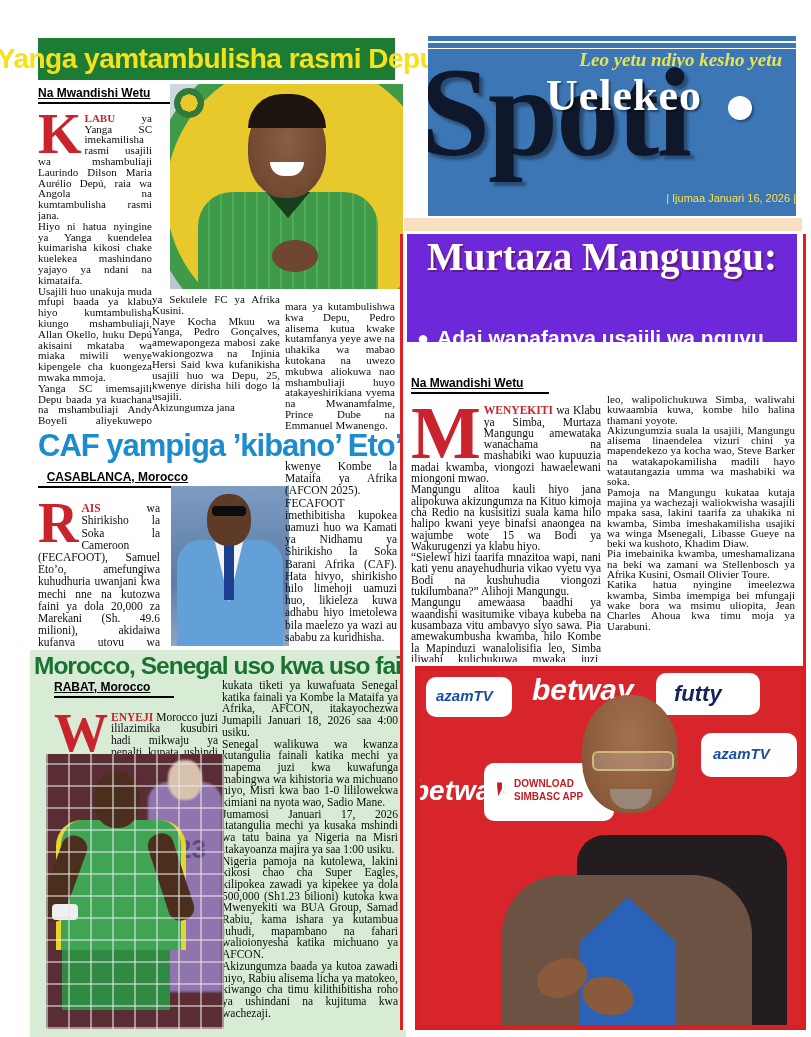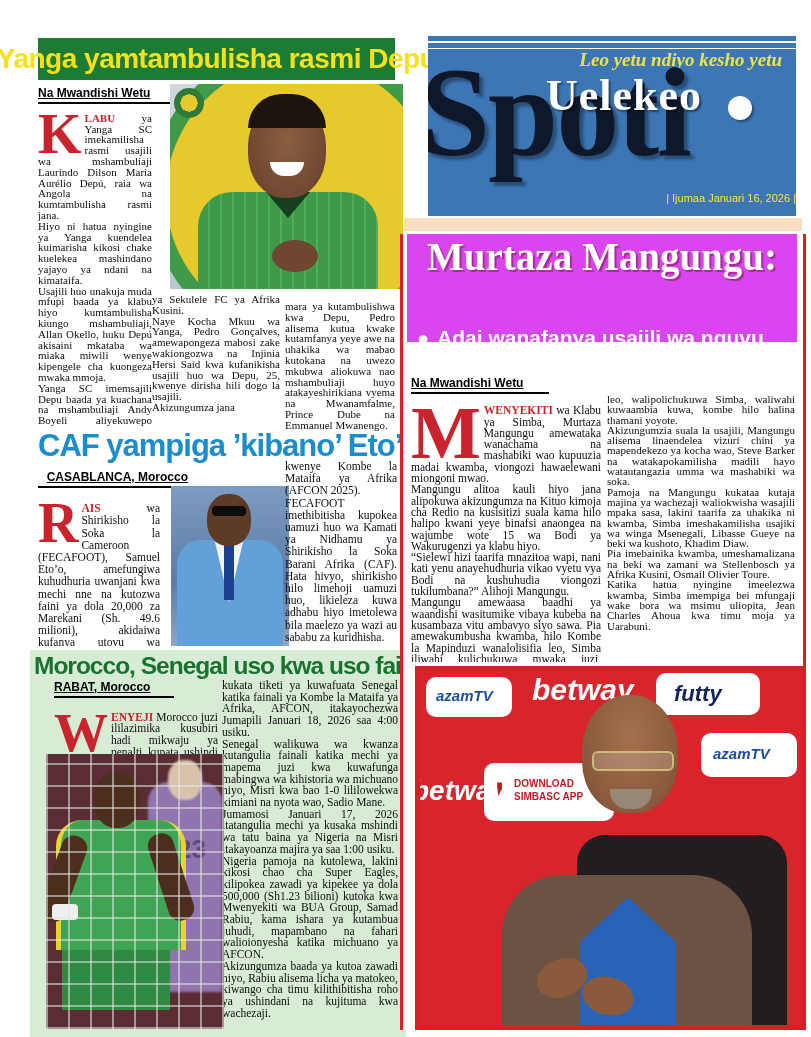--- a/index.html
+++ b/index.html
@@ -49,21 +49,21 @@
   .mast-ball{top:60px;left:300px;width:24px;height:24px;border-radius:50%;background:#fdfdfd;
              box-shadow:2px 2px 2px rgba(0,0,0,.35);}
   .mast-date{bottom:12px;left:0;width:100%;text-align:right;color:#fde047;
              font-family:"Liberation Sans",sans-serif;font-size:11px;}
 
   .peach-band{left:404px;top:218px;width:398px;height:13px;background:#f9dfc2;}
 
   
   .simba-wrap{left:400px;top:234px;width:400px;height:796px;border-left:3px solid #e01f24;
               border-right:3px solid #e01f24;background:#fff;}
-  .simba-redbox{left:4px;top:0;width:390px;height:108px;background:#d946ef;overflow:hidden;}
+  .simba-redbox{left:4px;top:0;width:390px;height:108px;background:#6d28d9;overflow:hidden;}
   .simba-h{width:100%;text-align:center;font-family:"Liberation Serif",serif;font-weight:bold;
            color:#fff;font-size:39px;line-height:42px;text-shadow:2px 2px 1px rgba(90,0,0,.4);
            white-space:nowrap;}
   .simba-sub{left:10px;top:92px;display:flex;align-items:center;color:#fff;
              font-family:"Liberation Sans",sans-serif;font-weight:bold;font-size:21px;}
   .simba-sub .dot{font-size:20px;margin-right:8px;}
 
   
   .photo{overflow:hidden;margin-left:8px;}
   .press-photo{left:4px;top:432px;width:391px;height:364px;border:5px solid #d71f26;

